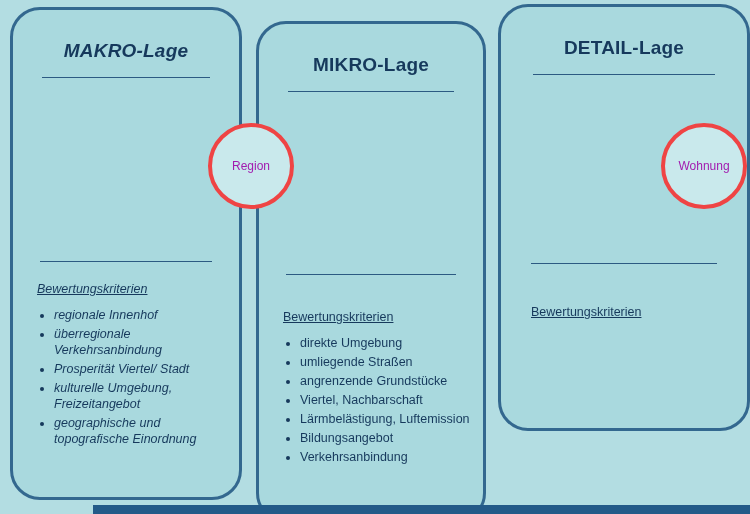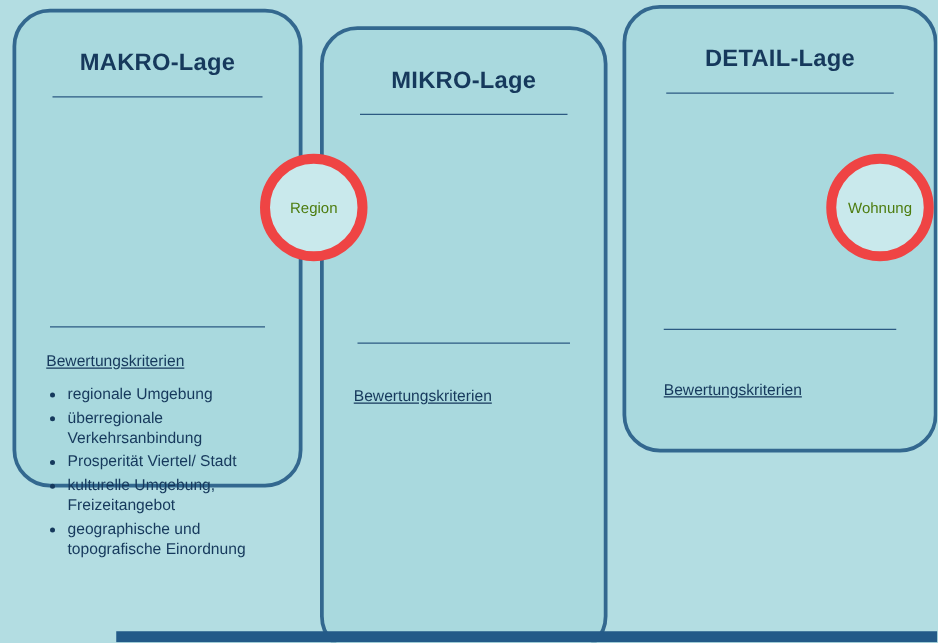--- a/index.html
+++ b/index.html
@@ -71,73 +71,82 @@
     color: #16395c;
   }
   ul.bullets li { margin-bottom: 3px; padding-right: 4px; }
 
   .circle {
     position: absolute;
     width: 86px;
     height: 86px;
     border-radius: 50%;
     background: #c9e9ec;
-    border: 8px solid #ef4444;
+    border: 4px solid #ef4444;
     display: flex;
     align-items: center;
     justify-content: center;
     text-align: center;
     font-size: 12px;
     line-height: 1.25;
-    color: #4d7c0f;
+    color: #a21caf;
     z-index: 2;
     padding: 5px;
   }
 
   .bottom-bar {
     position: absolute;
     left: 93px;
     top: 505px;
     width: 657px;
     height: 9px;
     background: #235a88;
     z-index: 3;
   }
 </style>
 </head>
 <body>
 
 <div class="stage">
 
-  <div class="panel" style="left:10px; top:7px; width:232px; height:383px;">
+  <div class="panel" style="left:10px; top:7px; width:232px; height:493px;font-style:italic;">
     <div class="panel-title">MAKRO-Lage</div>
     <div class="title-rule"></div>
     <div class="mid-rule" style="top:251px;"></div>
     <div class="criteria" style="top:272px;">
       <div class="criteria-heading">Bewertungskriterien</div>
       <ul class="bullets">
-        <li>regionale Umgebung</li>
+        <li>regionale Innenhof</li>
         <li>überregionale Verkehrsanbindung</li>
         <li>Prosperität Viertel/ Stadt</li>
         <li>kulturelle Umgebung, Freizeitangebot</li>
         <li>geographische und topografische Einordnung</li>
       </ul>
     </div>
   </div>
 
   <div class="panel" style="left:256px; top:2px; width:230px; height:502px;margin-top:19px;">
     <div class="panel-title">MIKRO-Lage</div>
     <div class="title-rule"></div>
     <div class="mid-rule" style="top:250px;"></div>
     <div class="criteria" style="top:286px;">
       <div class="criteria-heading">Bewertungskriterien</div>
+      <ul class="bullets">
+        <li>direkte Umgebung</li>
+        <li>umliegende Straßen</li>
+        <li>angrenzende Grundstücke</li>
+        <li>Viertel, Nachbarschaft</li>
+        <li>Lärmbelästigung, Luftemission</li>
+        <li>Bildungsangebot</li>
+        <li>Verkehrsanbindung</li>
+      </ul>
     </div>
   </div>
 
-  <div class="panel" style="left:498px; top:4px; width:252px; height:358px;">
+  <div class="panel" style="left:498px; top:4px; width:252px; height:427px;">
     <div class="panel-title">DETAIL-Lage</div>
     <div class="title-rule"></div>
     <div class="mid-rule" style="top:256px;"></div>
     <div class="criteria" style="top:298px; left:30px;">
       <div class="criteria-heading">Bewertungskriterien</div>
     </div>
   </div>
 
   <div class="circle" style="left:208px; top:123px;">
     <span>Region</span>

